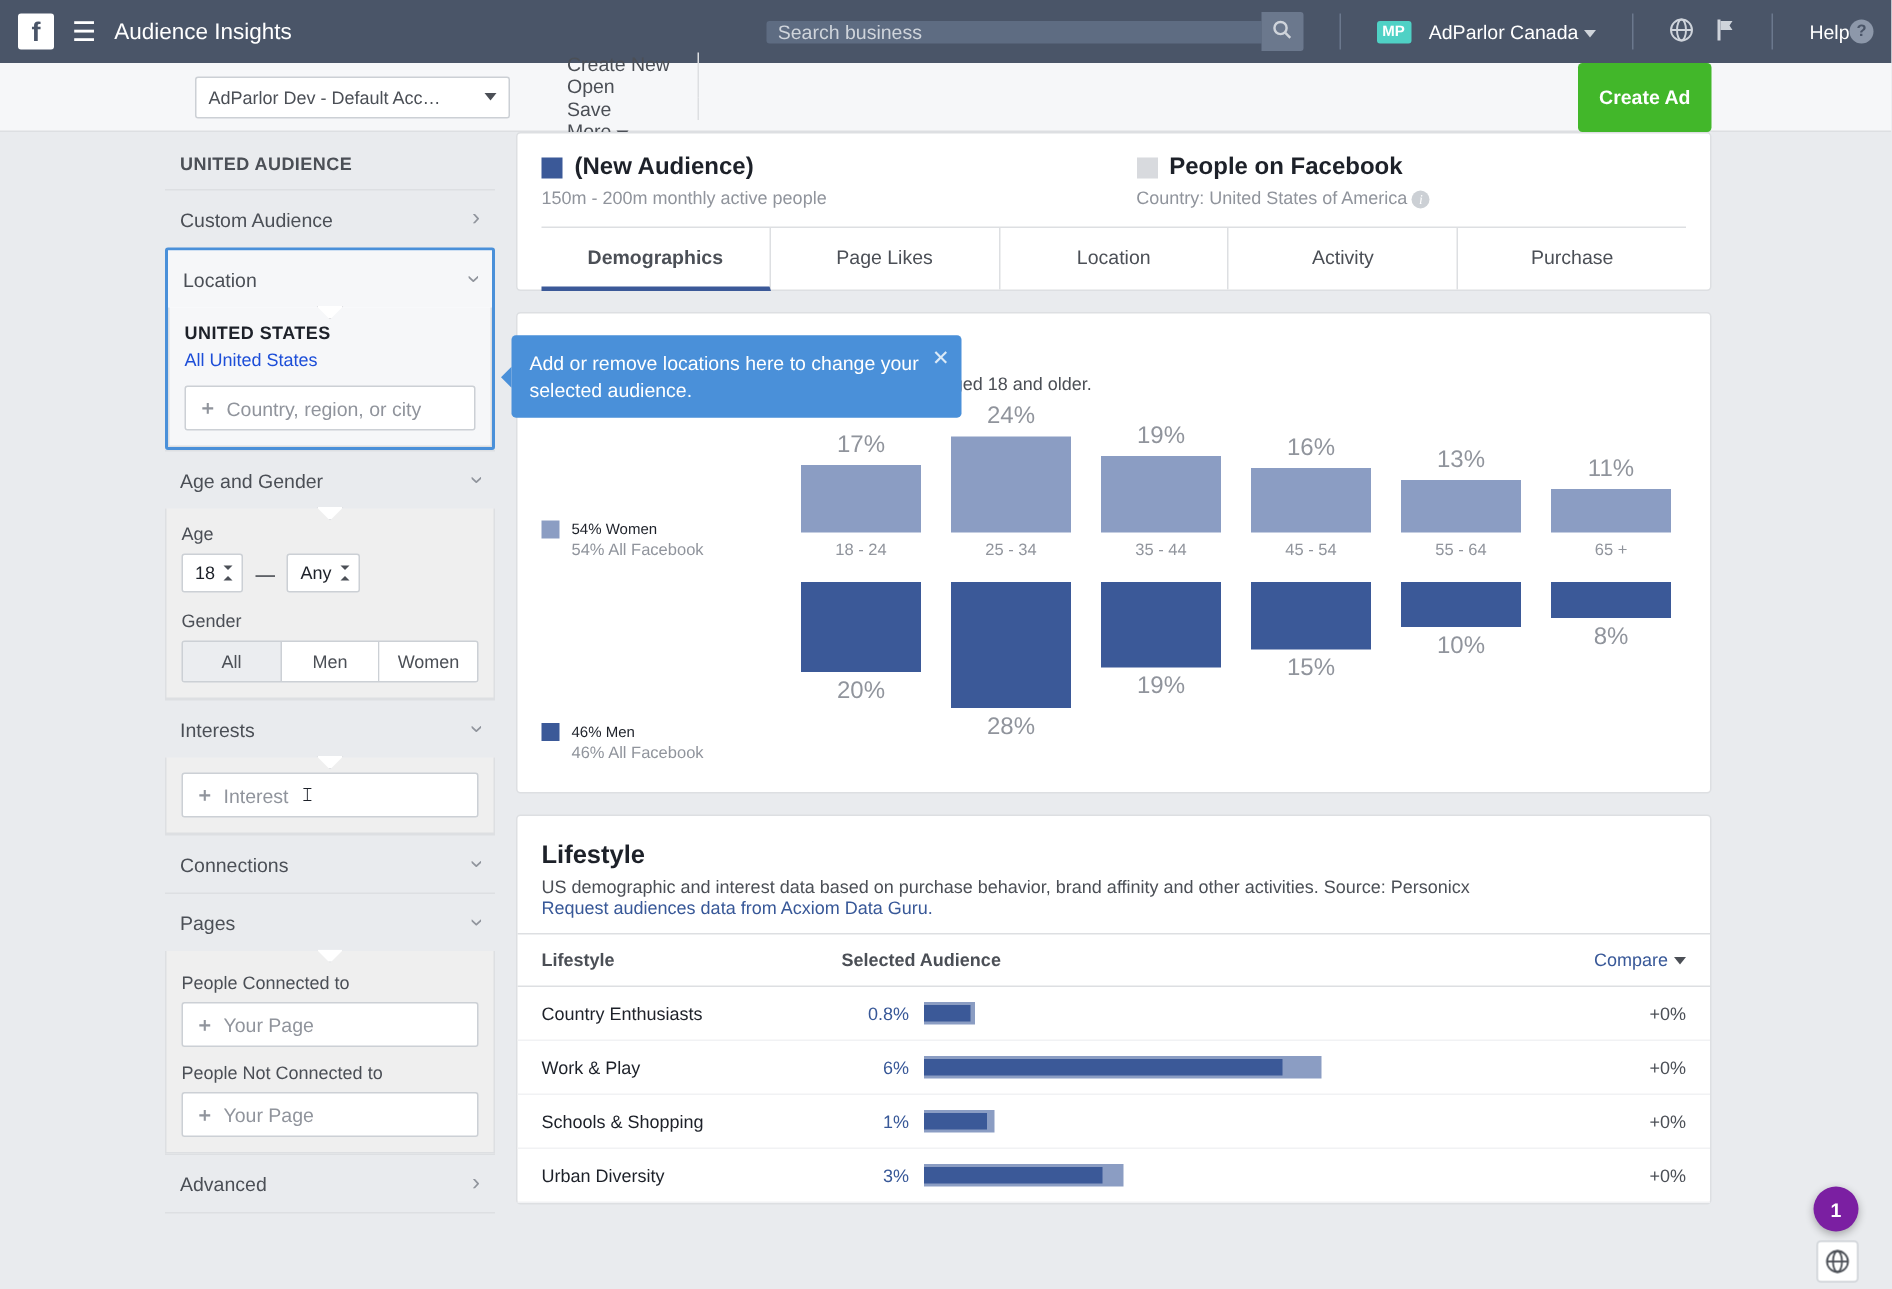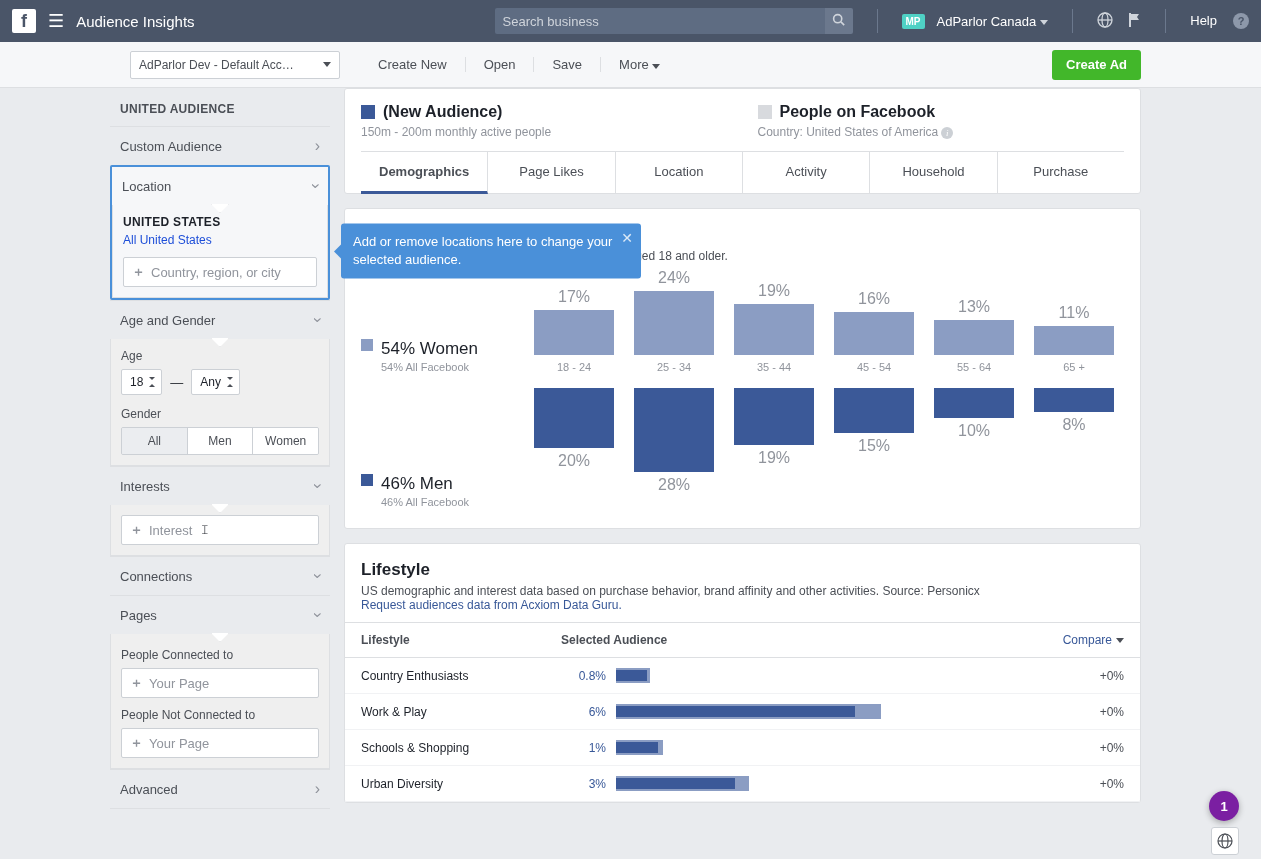--- a/index.html
+++ b/index.html
@@ -3,39 +3,39 @@
 <meta charset="utf-8">
 <style>
   *{box-sizing:border-box;margin:0;padding:0;font-family:Helvetica,Arial,sans-serif;}
   body{background:#e9ebee;color:#1d2129;font-size:13px;}
   
   .topbar{height:42px;background:#4a5568;color:#fff;display:flex;align-items:center;padding:0 12px;gap:12px;}
   .fb-logo{width:24px;height:24px;background:#fff;color:#4a5568;font-weight:bold;font-size:18px;display:flex;align-items:center;justify-content:center;border-radius:2px;}
   .ham{font-size:18px;cursor:pointer;}
   .topbar .title{font-size:15px;}
   .search-wrap{margin-left:auto;display:flex;align-items:center;}
-  .search-input{width:330px;height:26px;border:none;background:#5e6c82;color:#fff;padding:0 8px;border-radius:2px 0 0 2px;font-size:13px;}
+  .search-input{width:330px;height:15px;border:none;background:#5e6c82;color:#fff;padding:0 8px;border-radius:2px 0 0 2px;font-size:13px;}
   .search-input::placeholder{color:#cfd4db;}
   .search-btn{width:28px;height:26px;background:#6b788d;border:none;color:#cfd4db;border-radius:0 2px 2px 0;cursor:pointer;}
   .divider-v{width:1px;height:24px;background:#6b788d;margin:0 12px;}
   .badge-mp{background:#4fd1c5;color:#fff;font-size:10px;padding:2px 4px;border-radius:2px;font-weight:bold;}
   .org{font-size:13px;cursor:pointer;}
   .caret-d{display:inline-block;margin-left:4px;border-left:4px solid transparent;border-right:4px solid transparent;border-top:5px solid #cfd4db;vertical-align:middle;}
   .top-icons{display:flex;gap:14px;align-items:center;}
   .top-icons span{cursor:pointer;color:#cfd4db;}
-  .help{display:flex;gap:16px;cursor:pointer;}
+  .help{display:flex;align-items:center;gap:0;cursor:pointer;}
   .qmark{width:16px;height:16px;border-radius:50%;background:#8d98aa;color:#4a5568;display:flex;align-items:center;justify-content:center;font-size:11px;font-weight:bold;}
   
   .toolbar{height:46px;background:#f6f7f9;border-bottom:1px solid #dddfe2;display:flex;align-items:center;padding-left:130px;padding-right:120px;}
   .acct-sel{height:28px;background:#fff;border:1px solid #ccd0d5;border-radius:2px;padding:0 8px;display:flex;align-items:center;gap:6px;cursor:pointer;font-size:12px;color:#4b4f56;width:210px;position:relative;}
   .acct-sel .caret-d{border-top-color:#4b4f56;position:absolute;right:8px;}
-  .tool-links{display:flex;margin-left:20px;}
+  .tool-links{display:flex;margin-left:20px;flex-direction:column;}
   .tool-links div{padding:0 18px;color:#4b4f56;cursor:pointer;border-right:1px solid #dddfe2;font-size:13px;}
   .tool-links div:last-child{border-right:none;}
-  .create-ad{margin-left:auto;background:#42b72a;color:#fff;border:none;height:30px;padding:0 14px;border-radius:3px;font-weight:bold;font-size:13px;cursor:pointer;}
+  .create-ad{margin-left:auto;background:#42b72a;color:#fff;border:none;height:46px;padding:0 14px;border-radius:3px;font-weight:bold;font-size:13px;cursor:pointer;}
   
   .page{display:flex;padding:0 120px 40px 110px;gap:14px;align-items:flex-start;}
   .sidebar{width:220px;flex-shrink:0;}
   .content{flex:1;}
   
   .side-title{font-size:12px;font-weight:bold;color:#4b4f56;padding:14px 10px 10px;letter-spacing:.3px;}
   .side-sec{border-top:1px solid #dddfe2;}
   .side-head{height:38px;display:flex;align-items:center;justify-content:space-between;padding:0 10px;cursor:pointer;color:#4b4f56;font-size:13px;}
   .chev{font-size:16px;color:#90949c;}
   .side-body{background:#efefef;border:1px solid #dddfe2;border-top:none;padding:10px;position:relative;}
@@ -76,21 +76,21 @@
   .tab{flex:1;text-align:center;padding:12px 0;cursor:pointer;color:#4b4f56;border-right:1px solid #dddfe2;font-size:13px;}
   .tab:last-child{border-right:none;}
   .tab.active{font-weight:bold;border-bottom:3px solid #3b5998;margin-bottom:-1px;}
   .section-title{font-size:17px;font-weight:bold;padding:16px 16px 2px;}
   .section-sub{font-size:12px;color:#4b4f56;padding:2px 16px 10px;}
   .section-sub a{color:#385898;text-decoration:none;}
   
   .chart-wrap{padding:0 16px 20px;}
   .chart-row{display:flex;align-items:flex-end;gap:8px;}
   .chart-side{width:155px;flex-shrink:0;padding-top:60px;}
-  .ch-line{display:flex;align-items:flex-start;gap:8px;font-size:17px;}
+  .ch-line{display:flex;align-items:center;gap:8px;font-size:10px;}
   .ch-line .sq{width:12px;height:12px;}
   .ch-sub{font-size:11px;color:#90949c;margin:2px 0 0 20px;}
   .cols{flex:1;display:flex;justify-content:space-around;align-items:flex-end;height:100px;position:relative;}
   .col{width:90px;display:flex;flex-direction:column;align-items:center;}
   .col .lbl{font-size:16px;color:#90949c;margin-bottom:4px;}
   .col .bar{width:80px;}
   .col .cat{font-size:11px;color:#90949c;margin-top:6px;}
   .bar.up{background:#8b9dc3;}
   .bar.down{background:#3b5998;}
   .down-row{margin-top:15px;}
@@ -286,21 +286,20 @@
                 <span>People on Facebook</span>
               </div>
             <div class="aud-sub"><span>Country: United States of America</span><span class="info-i">i</span></div>
           </div>
         </div>
         <div class="tabs">
           <div class="tab active">Demographics</div>
           <div class="tab">Page Likes</div>
           <div class="tab">Location</div>
           <div class="tab">Activity</div>
-          <div class="tab">Household</div>
           <div class="tab">Purchase</div>
         </div>
       </div>
     </div>
 
     <div class="panel">
       <div class="section-title">Age and Gender</div>
       <div class="section-sub">...ok profiles. Information only available for people aged 18 and older.</div>
       <div class="chart-wrap" id="age-chart">
           <div class="chart-row">

